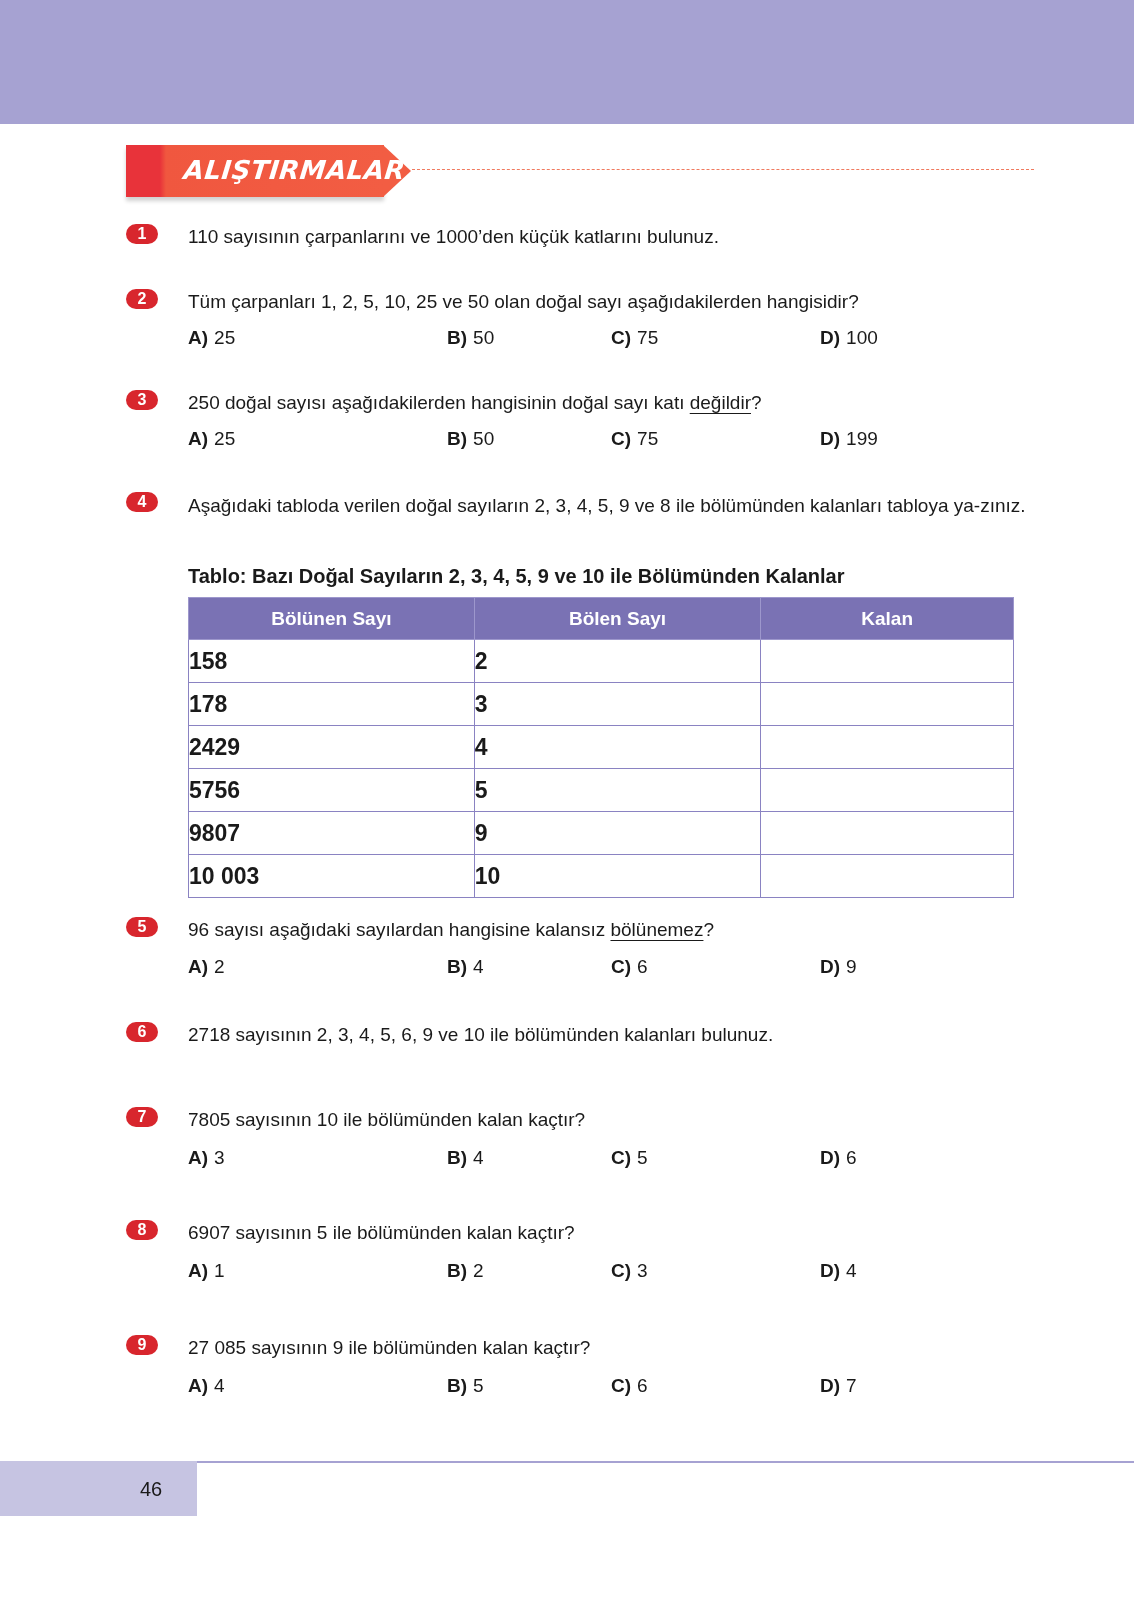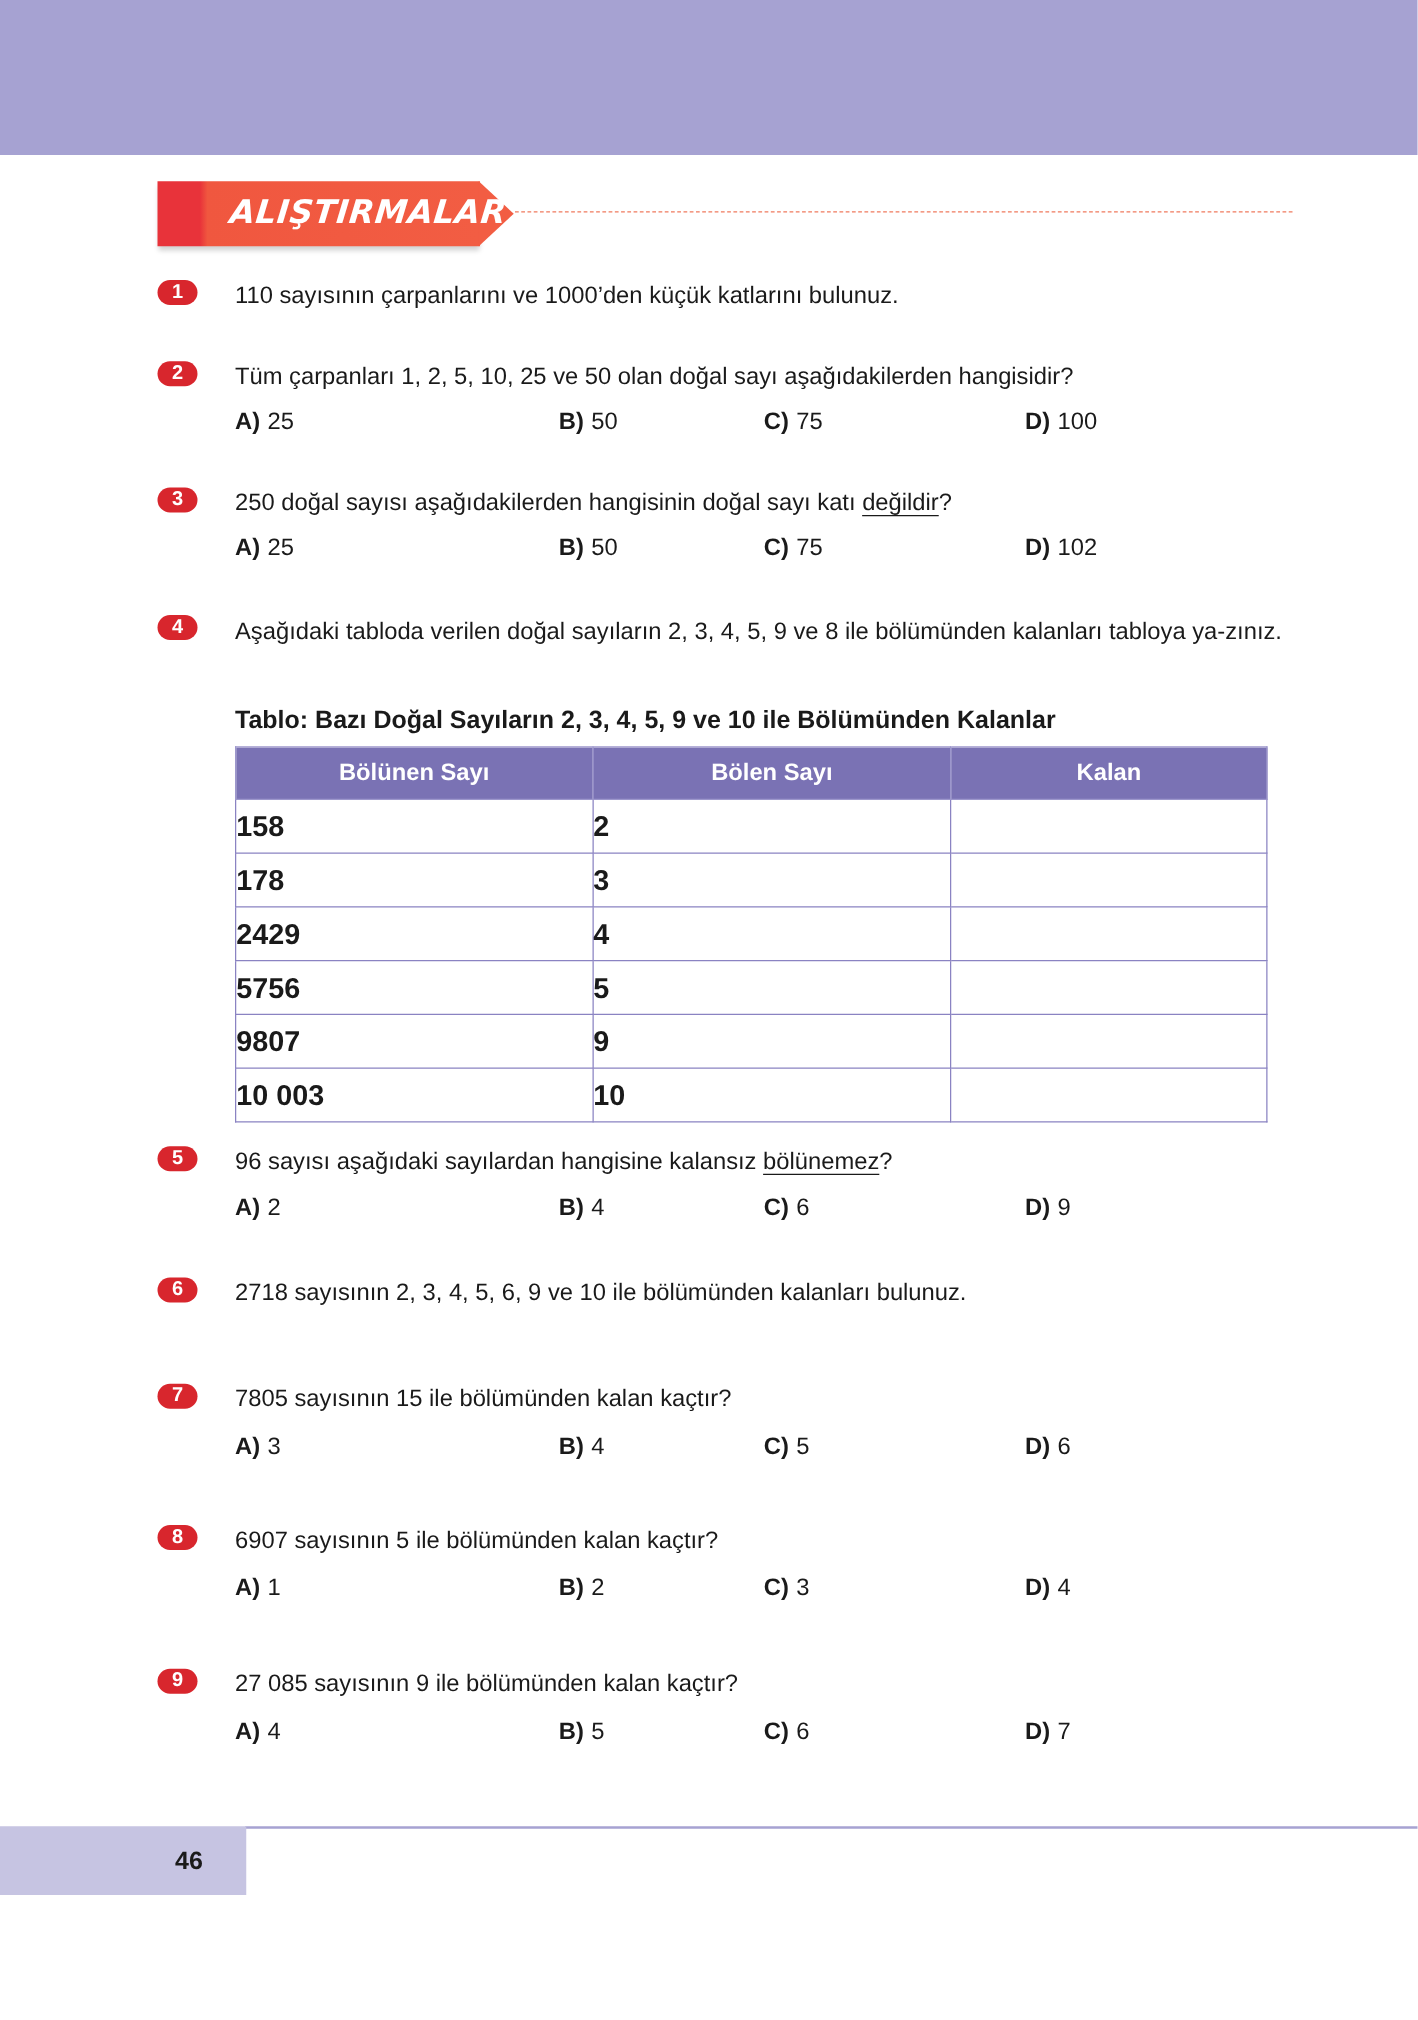--- a/index.html
+++ b/index.html
@@ -33,21 +33,21 @@
   .tbl-caption { position: absolute; left: 188px; top: 565px; font-weight: bold; font-size: 20px; }
   table { position: absolute; left: 188px; top: 597px; border-collapse: collapse; width: 826px; }
   th { background: #7a72b4; color: #ffffff; font-weight: bold; font-size: 19px; height: 42px; border: 1.5px solid #9d97cc; }
   td { font-size: 23px; height: 43px; text-align: left; border: 1.5px solid #8a83c2; font-weight: bold; }
   th:nth-child(1), td:nth-child(1) { width: 286px; }
   th:nth-child(2), td:nth-child(2) { width: 287px; }
   th:nth-child(3), td:nth-child(3) { width: 253px; margin-top: 16px; }
 
   .footer-line { position: absolute; left: 196px; top: 1461px; width: 938px; height: 2px; background: #a6a2d2; }
   .footer-box { position: absolute; left: 0; top: 1461px; width: 197px; height: 55px; background: #c6c4e2; }
-  .page-num { position: absolute; left: 140px; top: 1478px; font-weight: bold; font-size: 20px; }
+  .page-num { position: absolute; left: 140px; top: 1478px; font-weight: normal; font-size: 20px; }
 </style>
 </head>
 <body>
 
 <div class="top-band"></div>
 
 <div class="banner">
   <div class="banner-body"></div>
   <div class="banner-tip"></div>
   <div class="banner-title">ALIŞTIRMALAR</div>
@@ -70,21 +70,21 @@
   </div>
 </div>
 
 <div class="q" style="top:388px;">
   <div class="q-num">3</div>
   <div class="q-text"><span>250 doğal sayısı aşağıdakilerden hangisinin doğal sayı katı </span><span class="u">değildir</span><span>?</span></div>
   <div class="opts" style="top:40px;">
     <span class="opt"><b>A)</b><span>25</span></span>
     <span class="opt"><b>B)</b><span>50</span></span>
     <span class="opt"><b>C)</b><span>75</span></span>
-    <span class="opt"><b>D)</b><span>102</span></span>
+    <span class="opt"><b>D)</b><span>199</span></span>
   </div>
 </div>
 
 <div class="q" style="top:490px;">
   <div class="q-num">4</div>
   <div class="q-text wrap">Aşağıdaki tabloda verilen doğal sayıların 2, 3, 4, 5, 9 ve 8 ile bölümünden kalanları tabloya ya-zınız.</div>
 </div>
 <div class="tbl-caption">Tablo: Bazı Doğal Sayıların 2, 3, 4, 5, 9 ve 10 ile Bölümünden Kalanlar</div>
 <table>
   <thead>
@@ -139,21 +139,21 @@
   </div>
 </div>
 
 <div class="q" style="top:1020px;">
   <div class="q-num">6</div>
   <div class="q-text">2718 sayısının 2, 3, 4, 5, 6, 9 ve 10 ile bölümünden kalanları bulunuz.</div>
 </div>
 
 <div class="q" style="top:1105px;">
   <div class="q-num">7</div>
-  <div class="q-text">7805 sayısının 15 ile bölümünden kalan kaçtır?</div>
+  <div class="q-text">7805 sayısının 10 ile bölümünden kalan kaçtır?</div>
   <div class="opts" style="top:42px;">
     <span class="opt"><b>A)</b><span>3</span></span>
     <span class="opt"><b>B)</b><span>4</span></span>
     <span class="opt"><b>C)</b><span>5</span></span>
     <span class="opt"><b>D)</b><span>6</span></span>
   </div>
 </div>
 
 <div class="q" style="top:1218px;">
   <div class="q-num">8</div>

